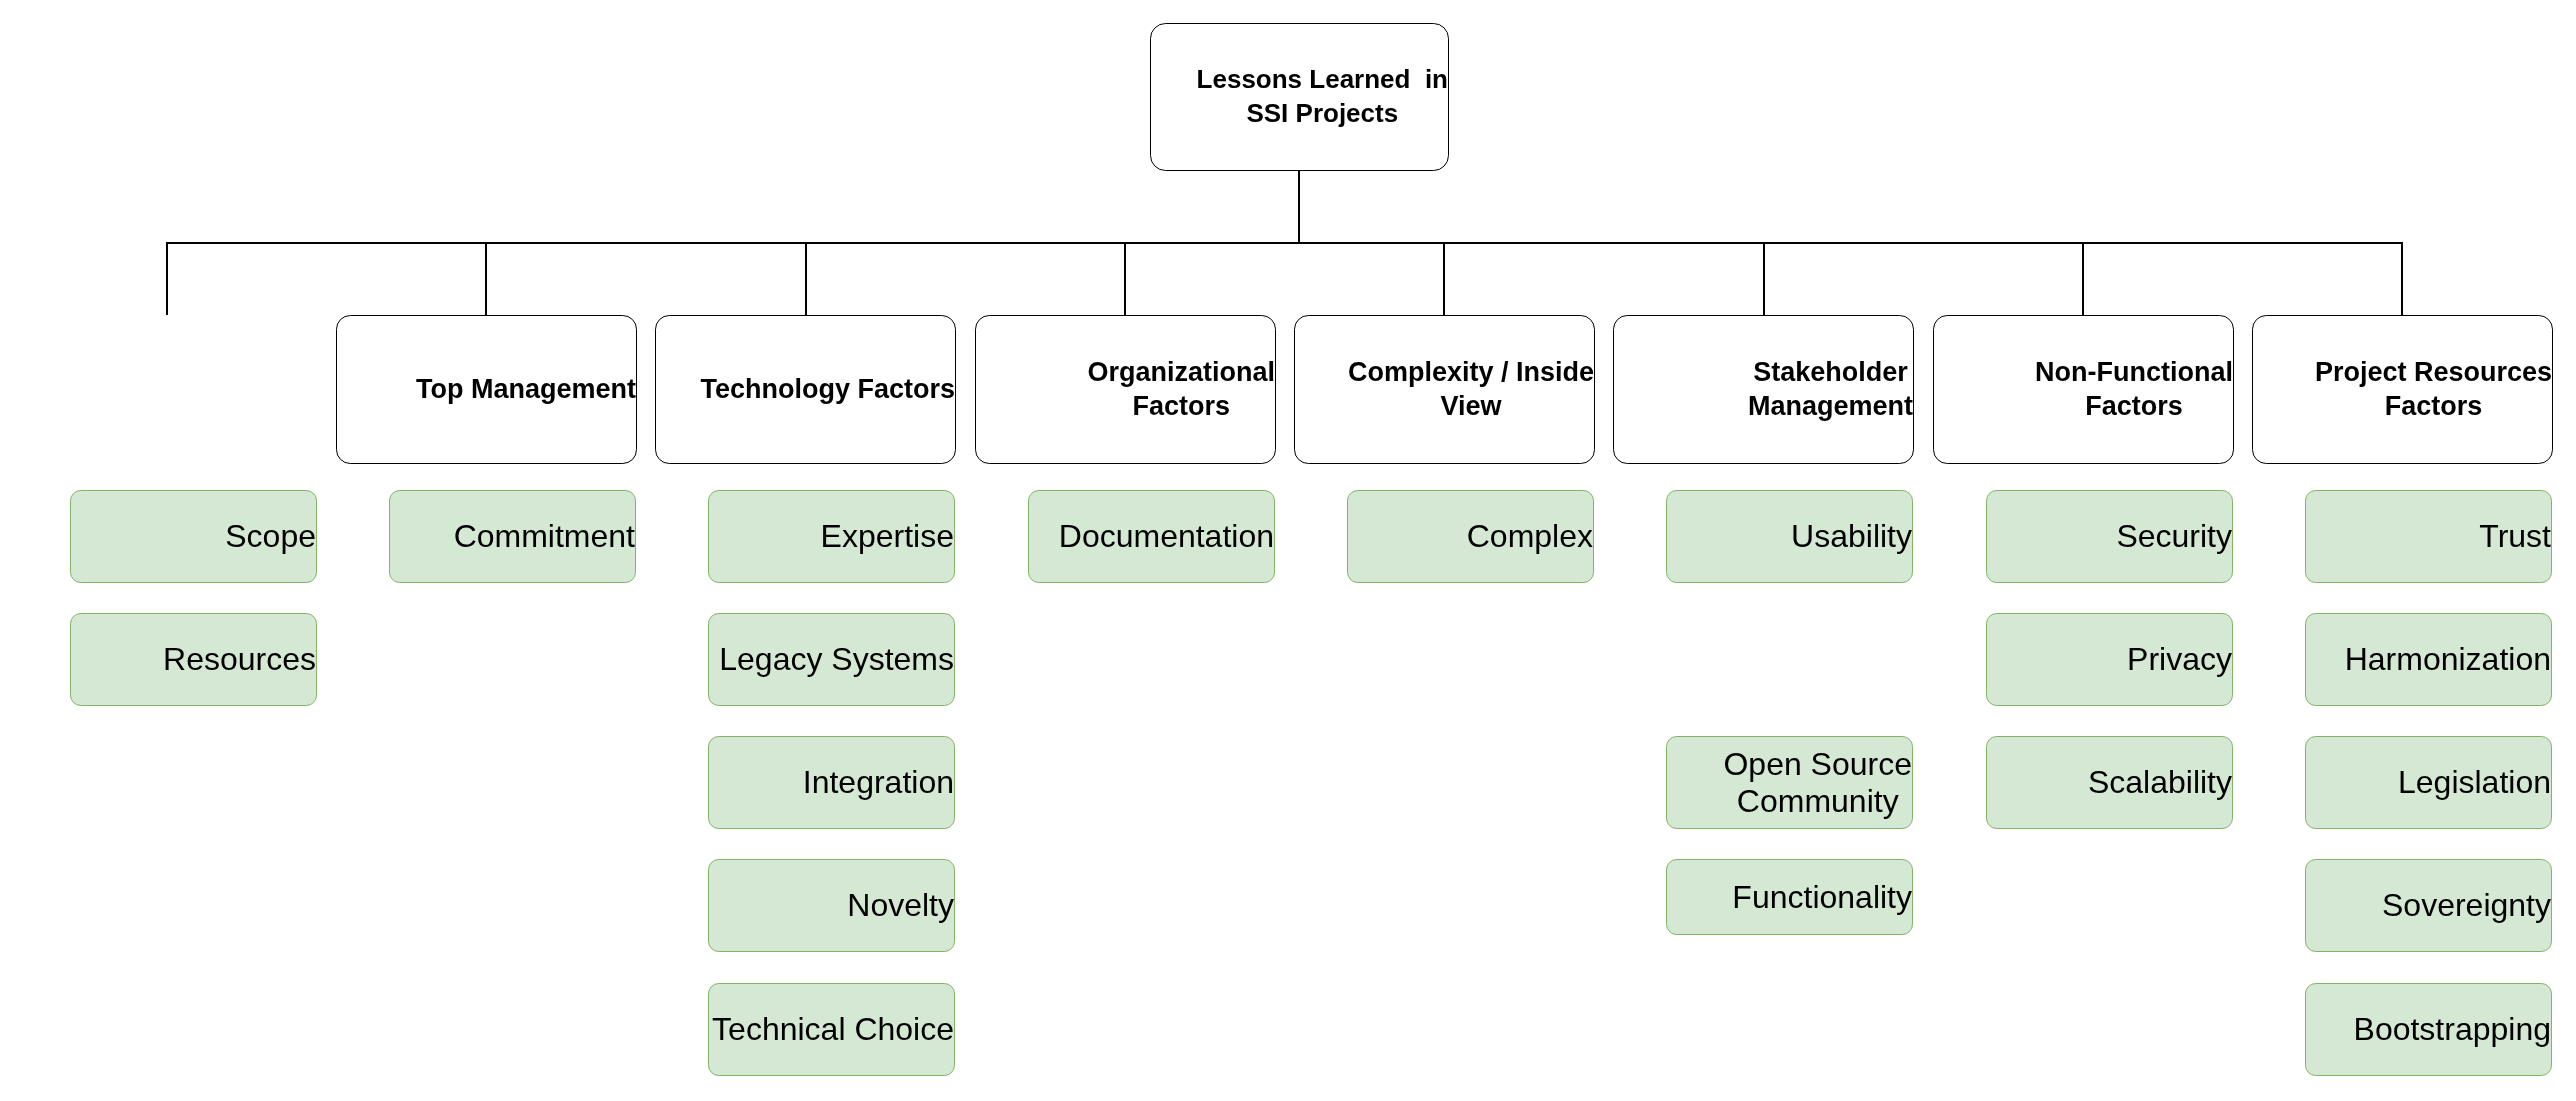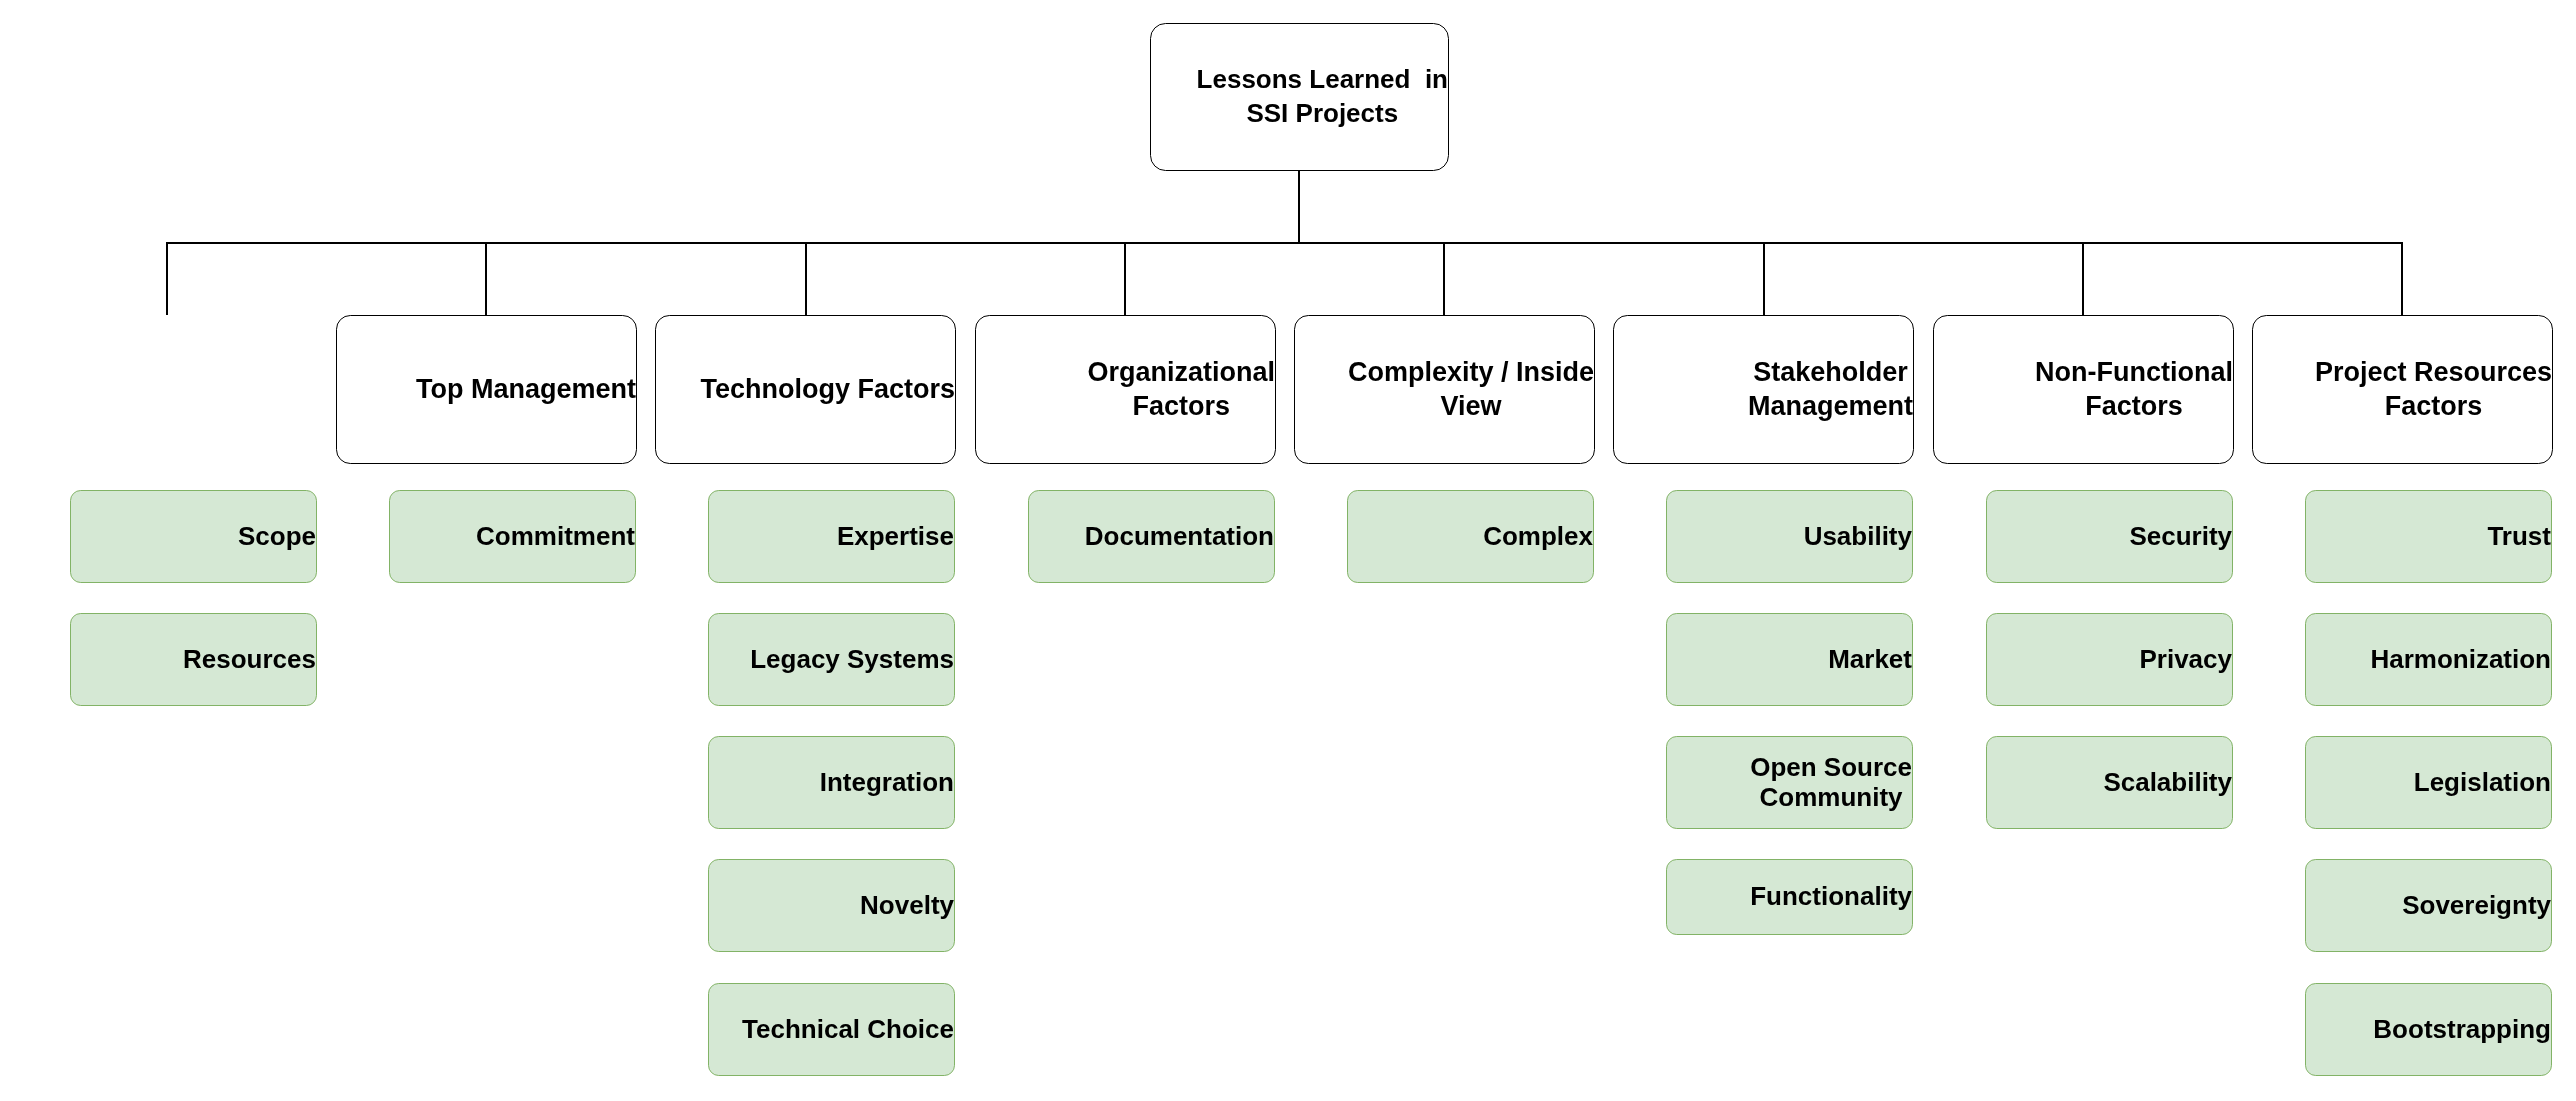--- a/index.html
+++ b/index.html
@@ -33,22 +33,22 @@
     border-radius:14.3px;
     font-weight:bold;
     font-size:27px;
     line-height:1.25;
     white-space:pre-line;
   }
   .child{
     background:var(--child-fill,#d5e8d4);
     border:1.8px solid var(--child-border,#82b366);
     border-radius:10.7px;
-    font-weight:bold;
-    font-size:26px;
+    font-weight:normal;
+    font-size:32px;
     line-height:1.15;
     white-space:pre-line;
   }
   .line{
     position:absolute;
     background:var(--line-color,#000000);
   }
 </style>
 </head>
 <body>
@@ -76,21 +76,20 @@
 Factors</span></div>
     <div class="box child" style="left: 1028px; top: 490px; width: 247px; height: 93px;"><span>Documentation</span></div>
     <div class="line" style="left: 1443px; top: 242px; width: 1.8px; height: 73px;"></div>
     <div class="box head" style="left: 1294px; top: 315px; width: 301px; height: 149px;"><span>Complexity / Inside
 View</span></div>
     <div class="box child" style="left: 1347px; top: 490px; width: 247px; height: 93px;"><span>Complex</span></div>
     <div class="line" style="left: 1763px; top: 242px; width: 1.8px; height: 73px;"></div>
     <div class="box head" style="left: 1613px; top: 315px; width: 301px; height: 149px;"><span>Stakeholder
 Management</span></div>
     <div class="box child" style="left: 1666px; top: 490px; width: 247px; height: 93px;"><span>Usability</span></div>
-    <div class="box child" style="left: 1666px; top: 613px; width: 247px; height: 93px;"><span>Market</span></div>
     <div class="box child" style="left: 1666px; top: 736px; width: 247px; height: 93px;"><span>Open Source
 Community</span></div>
     <div class="box child" style="left: 1666px; top: 859px; width: 247px; height: 76px;"><span>Functionality</span></div>
     <div class="line" style="left: 2082px; top: 242px; width: 1.8px; height: 73px;"></div>
     <div class="box head" style="left: 1933px; top: 315px; width: 301px; height: 149px;"><span>Non-Functional
 Factors</span></div>
     <div class="box child" style="left: 1986px; top: 490px; width: 247px; height: 93px;"><span>Security</span></div>
     <div class="box child" style="left: 1986px; top: 613px; width: 247px; height: 93px;"><span>Privacy</span></div>
     <div class="box child" style="left: 1986px; top: 736px; width: 247px; height: 93px;"><span>Scalability</span></div>
     <div class="line" style="left: 2401px; top: 242px; width: 1.8px; height: 73px;"></div>

